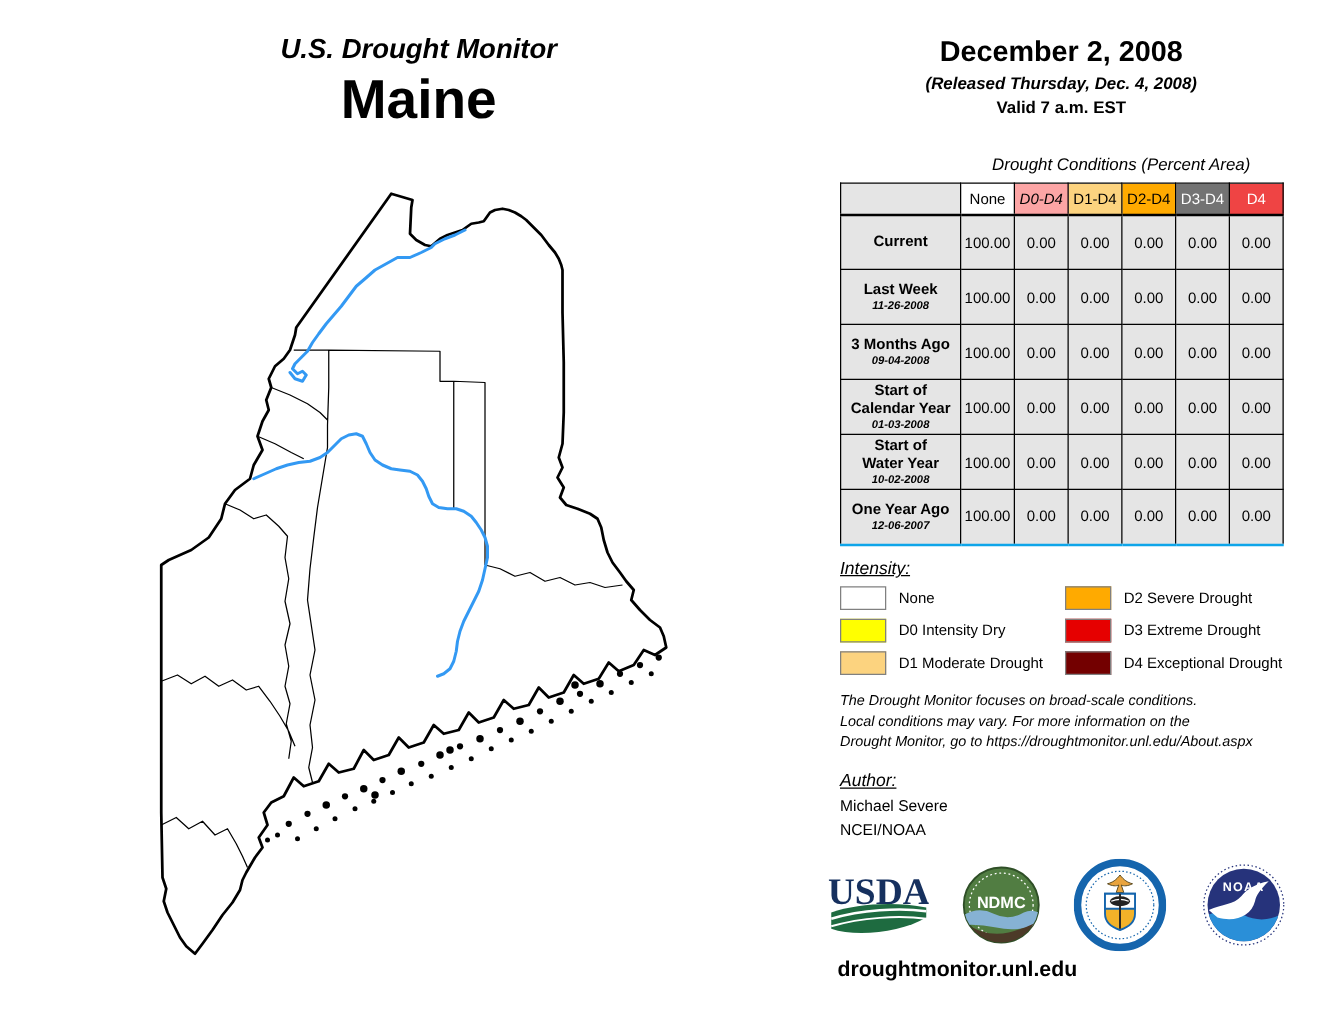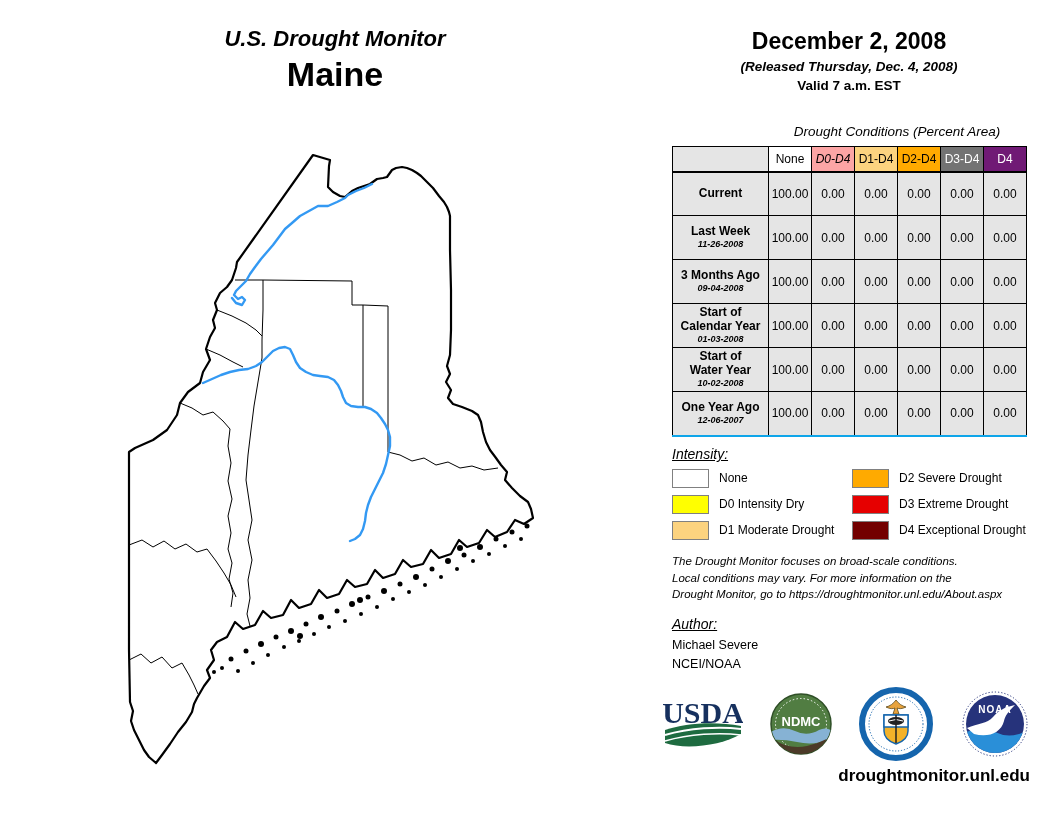--- a/index.html
+++ b/index.html
@@ -6,21 +6,21 @@
   html,body { background:#fff; }
   body {
     width:1056px; height:816px; position:relative; overflow:hidden;
     font-family:"Liberation Sans", sans-serif; color:#000;
   }
   .abs { position:absolute; }
 
   
   .title-block { left:85px; top:26px; width:500px; text-align:center; }
   .report-title { font-size:22px; font-weight:bold; font-style:italic; }
-  .state-name   { font-size:34px; font-weight:bold; margin-top:3px; }
+  .state-name   { font-size:44px; font-weight:bold; margin-top:3px; }
 
   
   .date-block { left:670px; top:28px; width:358px; text-align:center; }
   .date-main  { font-size:23px; font-weight:bold; }
   .date-released { font-size:13.5px; font-weight:bold; font-style:italic; margin-top:4px; }
   .date-valid    { font-size:13.5px; font-weight:bold; margin-top:4px; }
 
   
   .table-title { left:768px; top:124px; width:258px; text-align:center;
                  font-size:13.5px; font-style:italic; }
@@ -56,21 +56,21 @@
   .disclaimer { left:672px; top:553px; width:380px; font-size:11.5px;
                 font-style:italic; line-height:1.45; }
   .author-title { left:672px; top:616px; font-size:14px; font-style:italic;
                   text-decoration:underline; }
   .author-name { left:672px; top:638px; font-size:12.5px; }
   .author-org  { left:672px; top:657px; font-size:12.5px; }
 
   
   .logos { left:663px; top:686px; width:368px; height:76px; display:flex;
            justify-content:space-between; align-items:center; }
-  .footer-url { left:670px; top:766px; width:360px; text-align:right;
+  .footer-url { left:670px; top:766px; width:360px; text-align:left;
                 font-size:17px; font-weight:bold; }
 
   
   svg.mainemap { left:85px; top:140px; }
 </style>
 </head>
 <body>
 
 <div class="abs title-block">
   <div class="report-title">U.S. Drought Monitor</div>
@@ -148,21 +148,21 @@
       <col style="width:43px">
     </colgroup>
   <thead>
     <tr>
       <td class="corner"></td>
       <th class="hdr hdr-first" style="background-color: rgb(255, 255, 255);">None</th>
       <th class="hdr" style="background-color: #fca5a5; font-style: italic;">D0-D4</th>
       <th class="hdr" style="background-color: rgb(252, 211, 127);">D1-D4</th>
       <th class="hdr" style="background-color: rgb(255, 170, 0);">D2-D4</th>
       <th class="hdr hdr-dark" style="background-color: #737373;">D3-D4</th>
-      <th class="hdr hdr-last hdr-dark" style="background-color: #701a75;">D4</th>
+      <th class="hdr hdr-last hdr-dark" style="background-color: #ef4444;">D4</th>
     </tr>
   </thead>
   <tbody>
     <tr class="first-row">
       <td class="rlabel">
           <div class="rl">Current</div>
           <div class="rdate"></div>
         </td>
       <td>100.00</td>
       <td>0.00</td>

